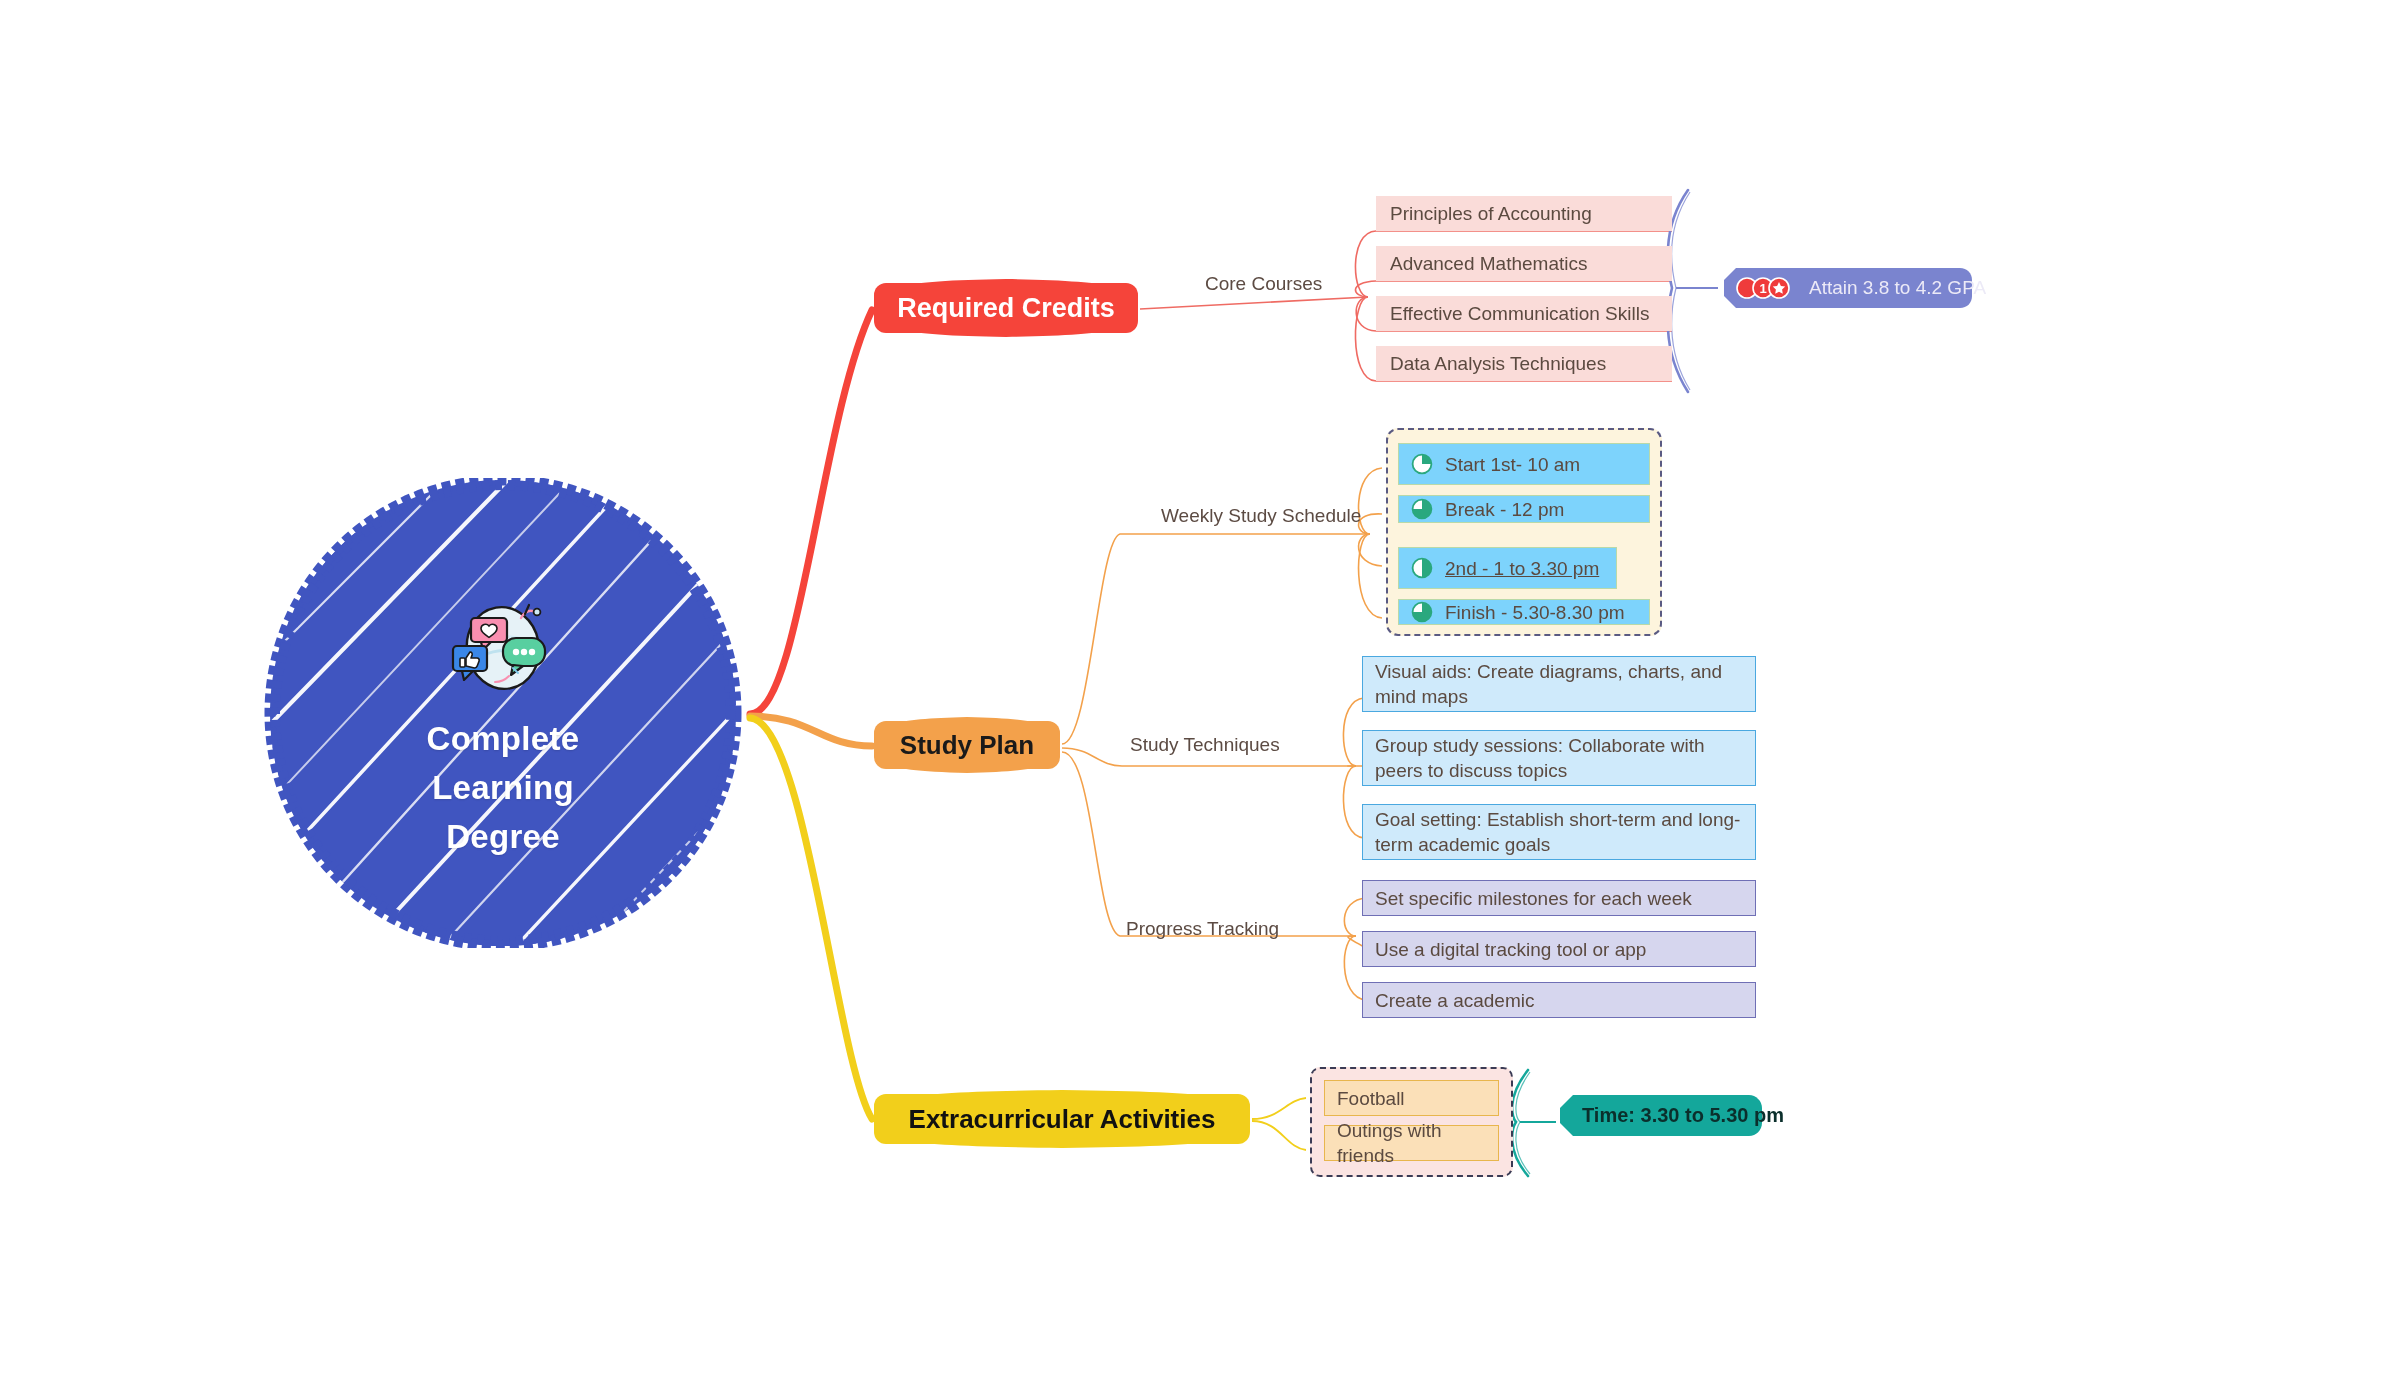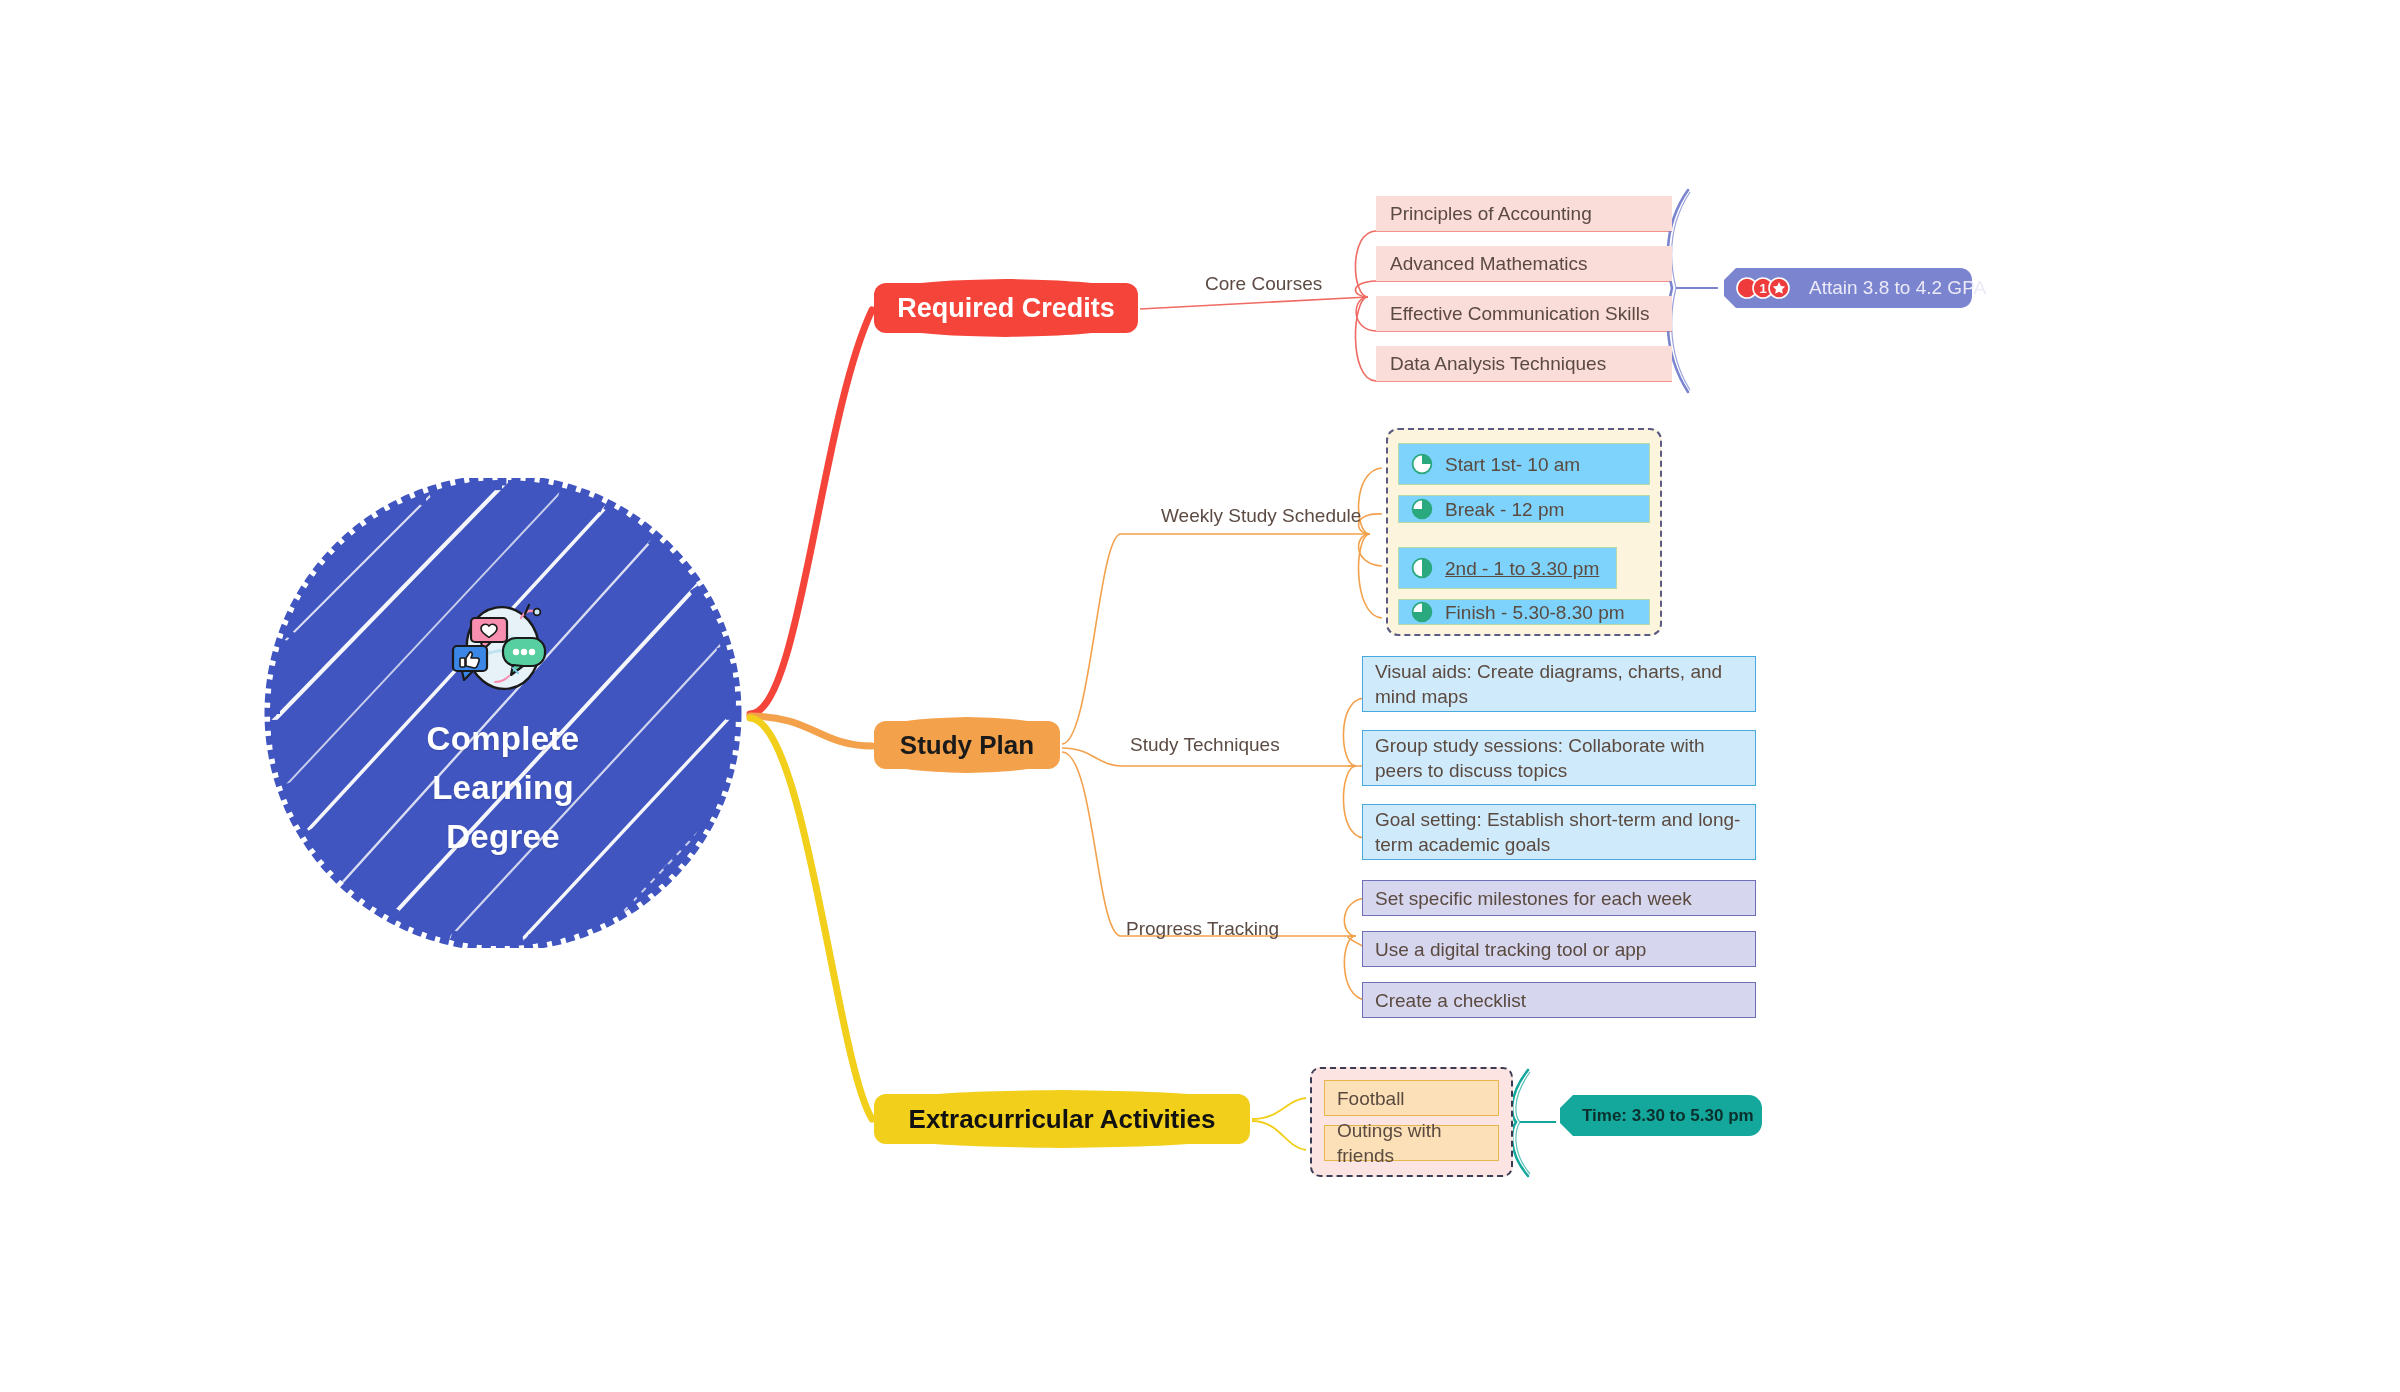--- a/index.html
+++ b/index.html
@@ -90,21 +90,21 @@
   .badge{
     position:absolute;display:flex;align-items:center;box-sizing:border-box;
     white-space:nowrap;
   }
   #badge-gpa{
     left:1724px;top:268px;width:248px;height:40px;
     color:#eceaf7;font-size:19px;padding-left:12px;gap:13px;
   }
   #badge-time{
     left:1560px;top:1095px;width:202px;height:41px;
-    color:#0b2f2c;font-size:17px;font-weight:bold;padding-left:22px;
+    color:#0b2f2c;font-size:20px;font-weight:bold;padding-left:22px;
   }
   .badge-bg{position:absolute;inset:0;z-index:1;}
   .badge-content{position:relative;z-index:2;display:flex;align-items:center;gap:13px;}
   .gpa-icons{display:flex;align-items:center;}
   .gpa-icons svg{display:block;}
 </style>
 </head>
 <body>
 
 <div id="stage">
@@ -323,21 +323,21 @@
     </svg>
     <span>Finish - 5.30-8.30 pm</span>
   </div>
 
   <div class="leaf leaf-tech" style="left:1362px;top:656px;width:394px;height:56px;">Visual aids: Create diagrams, charts, and mind maps</div>
   <div class="leaf leaf-tech" style="left:1362px;top:730px;width:394px;height:56px;">Group study sessions: Collaborate with peers to discuss topics</div>
   <div class="leaf leaf-tech" style="left:1362px;top:804px;width:394px;height:56px;">Goal setting: Establish short-term and long-term academic goals</div>
 
   <div class="leaf leaf-prog" style="left:1362px;top:880px;width:394px;height:36px;">Set specific milestones for each week</div>
   <div class="leaf leaf-prog" style="left:1362px;top:931px;width:394px;height:36px;">Use a digital tracking tool or app</div>
-  <div class="leaf leaf-prog" style="left:1362px;top:982px;width:394px;height:36px;">Create a checklist</div>
+  <div class="leaf leaf-prog" style="left:1362px;top:982px;width:394px;height:36px;">Create a academic</div>
 
   <div class="group-box" id="grp-extra"></div>
   <div class="leaf leaf-extra" style="left:1324px;top:1080px;width:175px;height:36px;">Football</div>
   <div class="leaf leaf-extra" style="left:1324px;top:1125px;width:175px;height:36px;">Outings with friends</div>
 
   <div class="badge" id="badge-time">
     <svg class="badge-bg" viewBox="0 0 202 41" preserveAspectRatio="none">
       <path d="M0 13 L13 0 H189 C196 0 202 6 202 13 V28 C202 35 196 41 189 41 H13 L0 28 Z" fill="#14a79b"></path>
     </svg>
     <span class="badge-content">Time: 3.30 to 5.30 pm</span>

